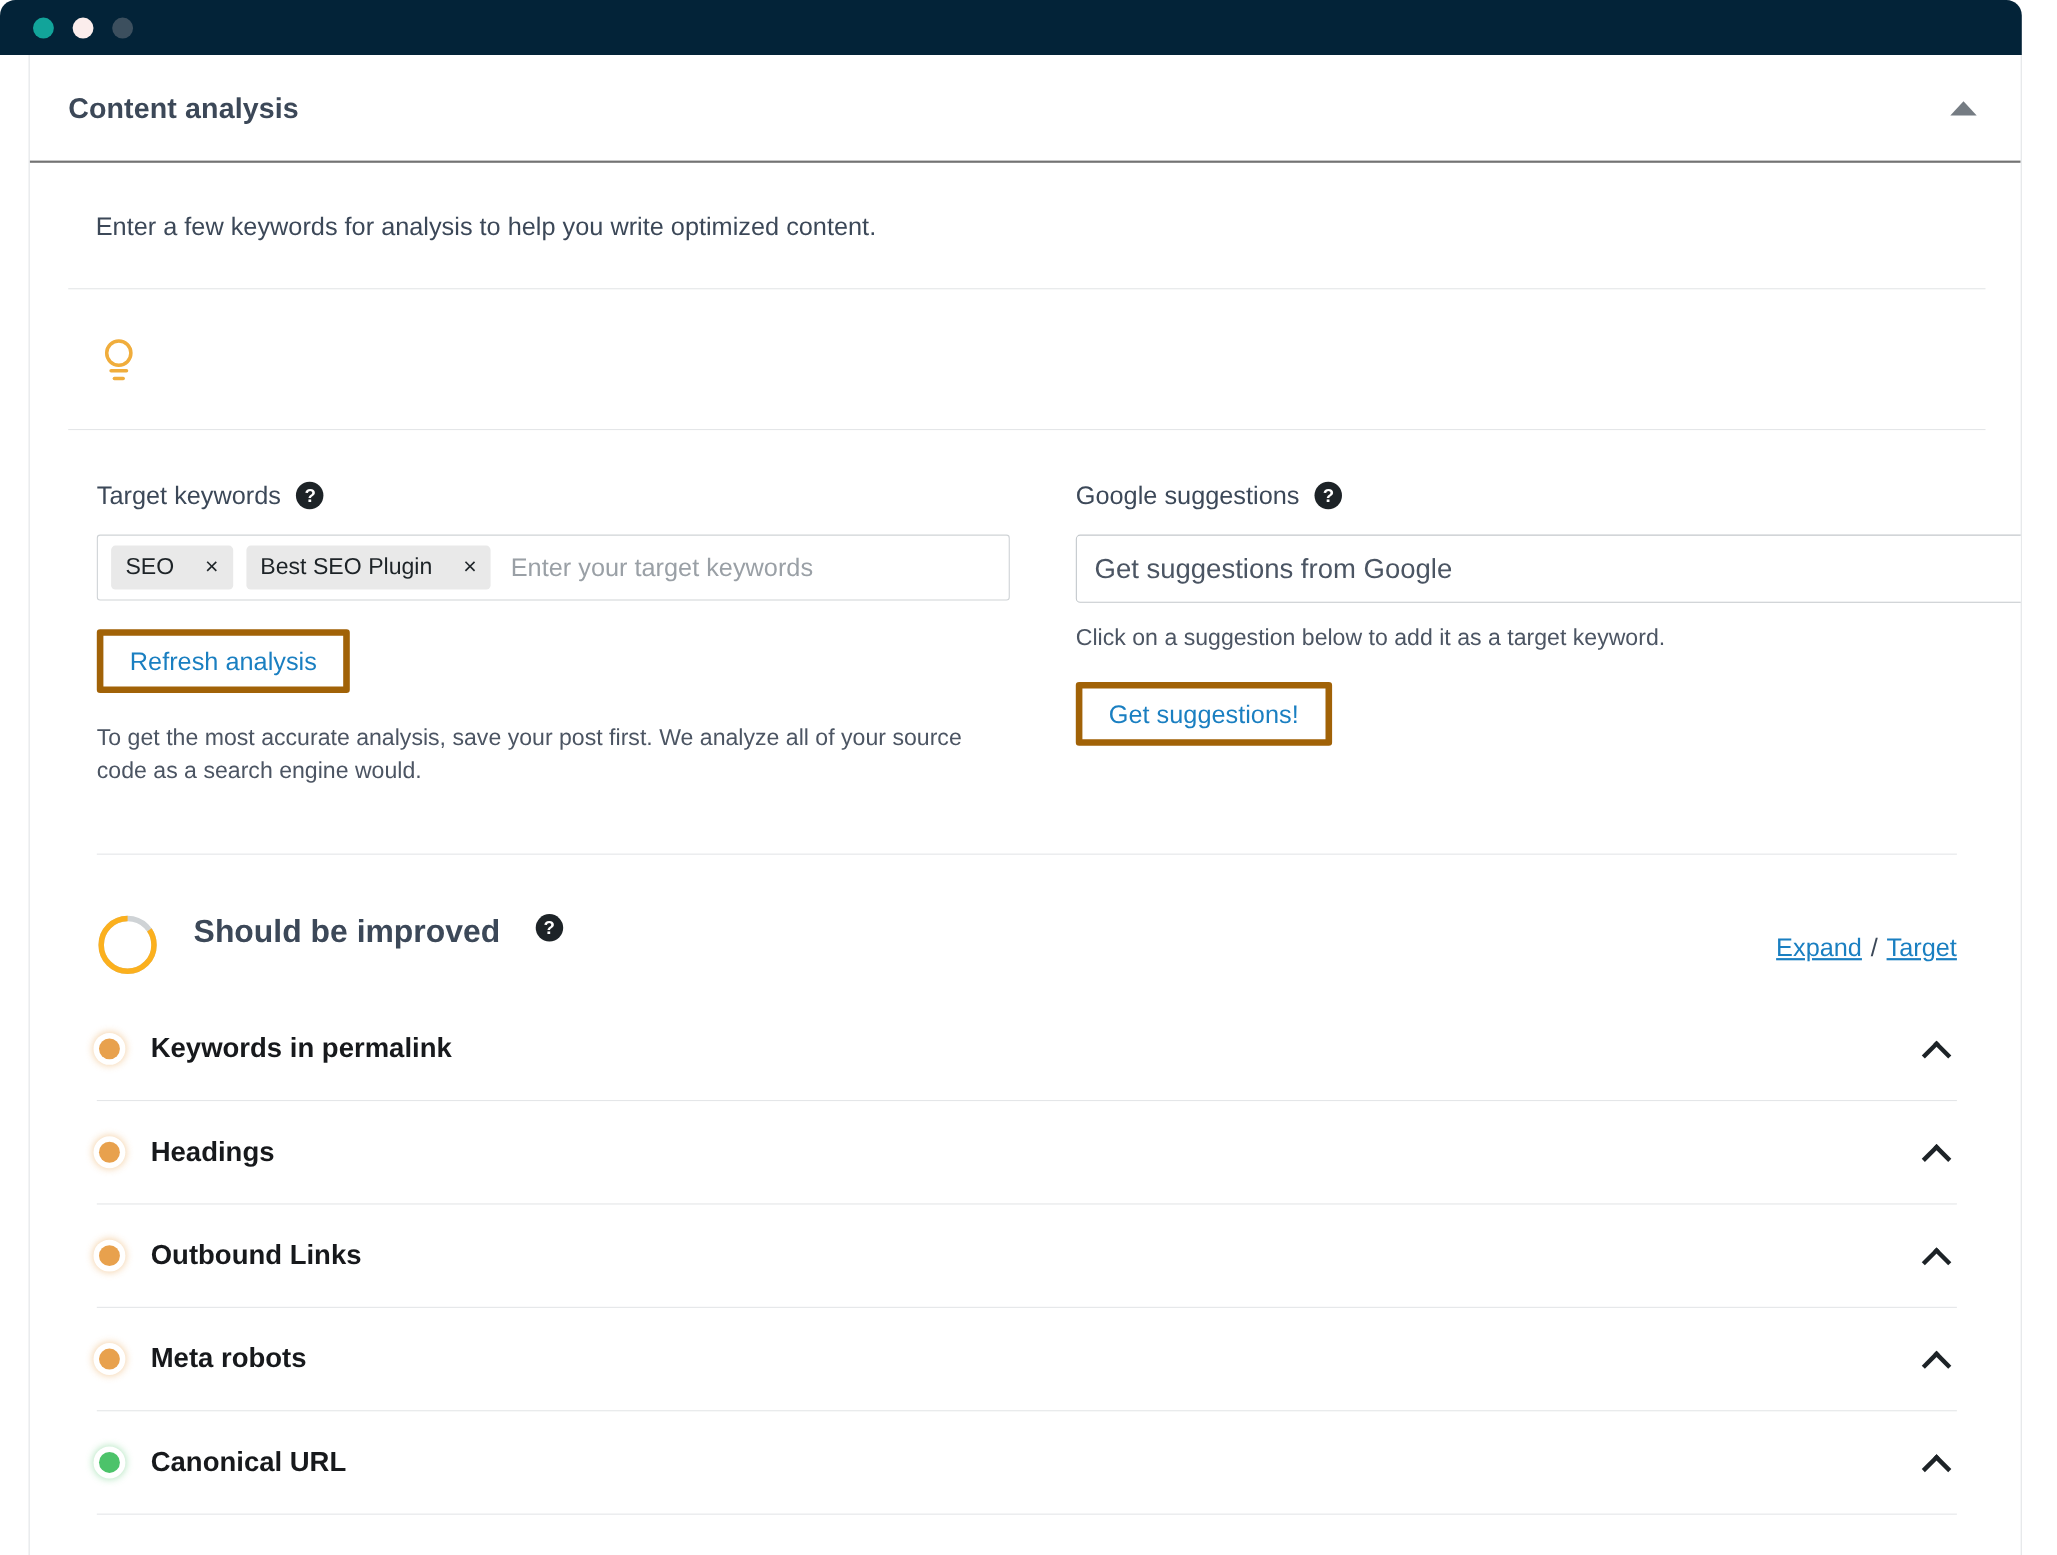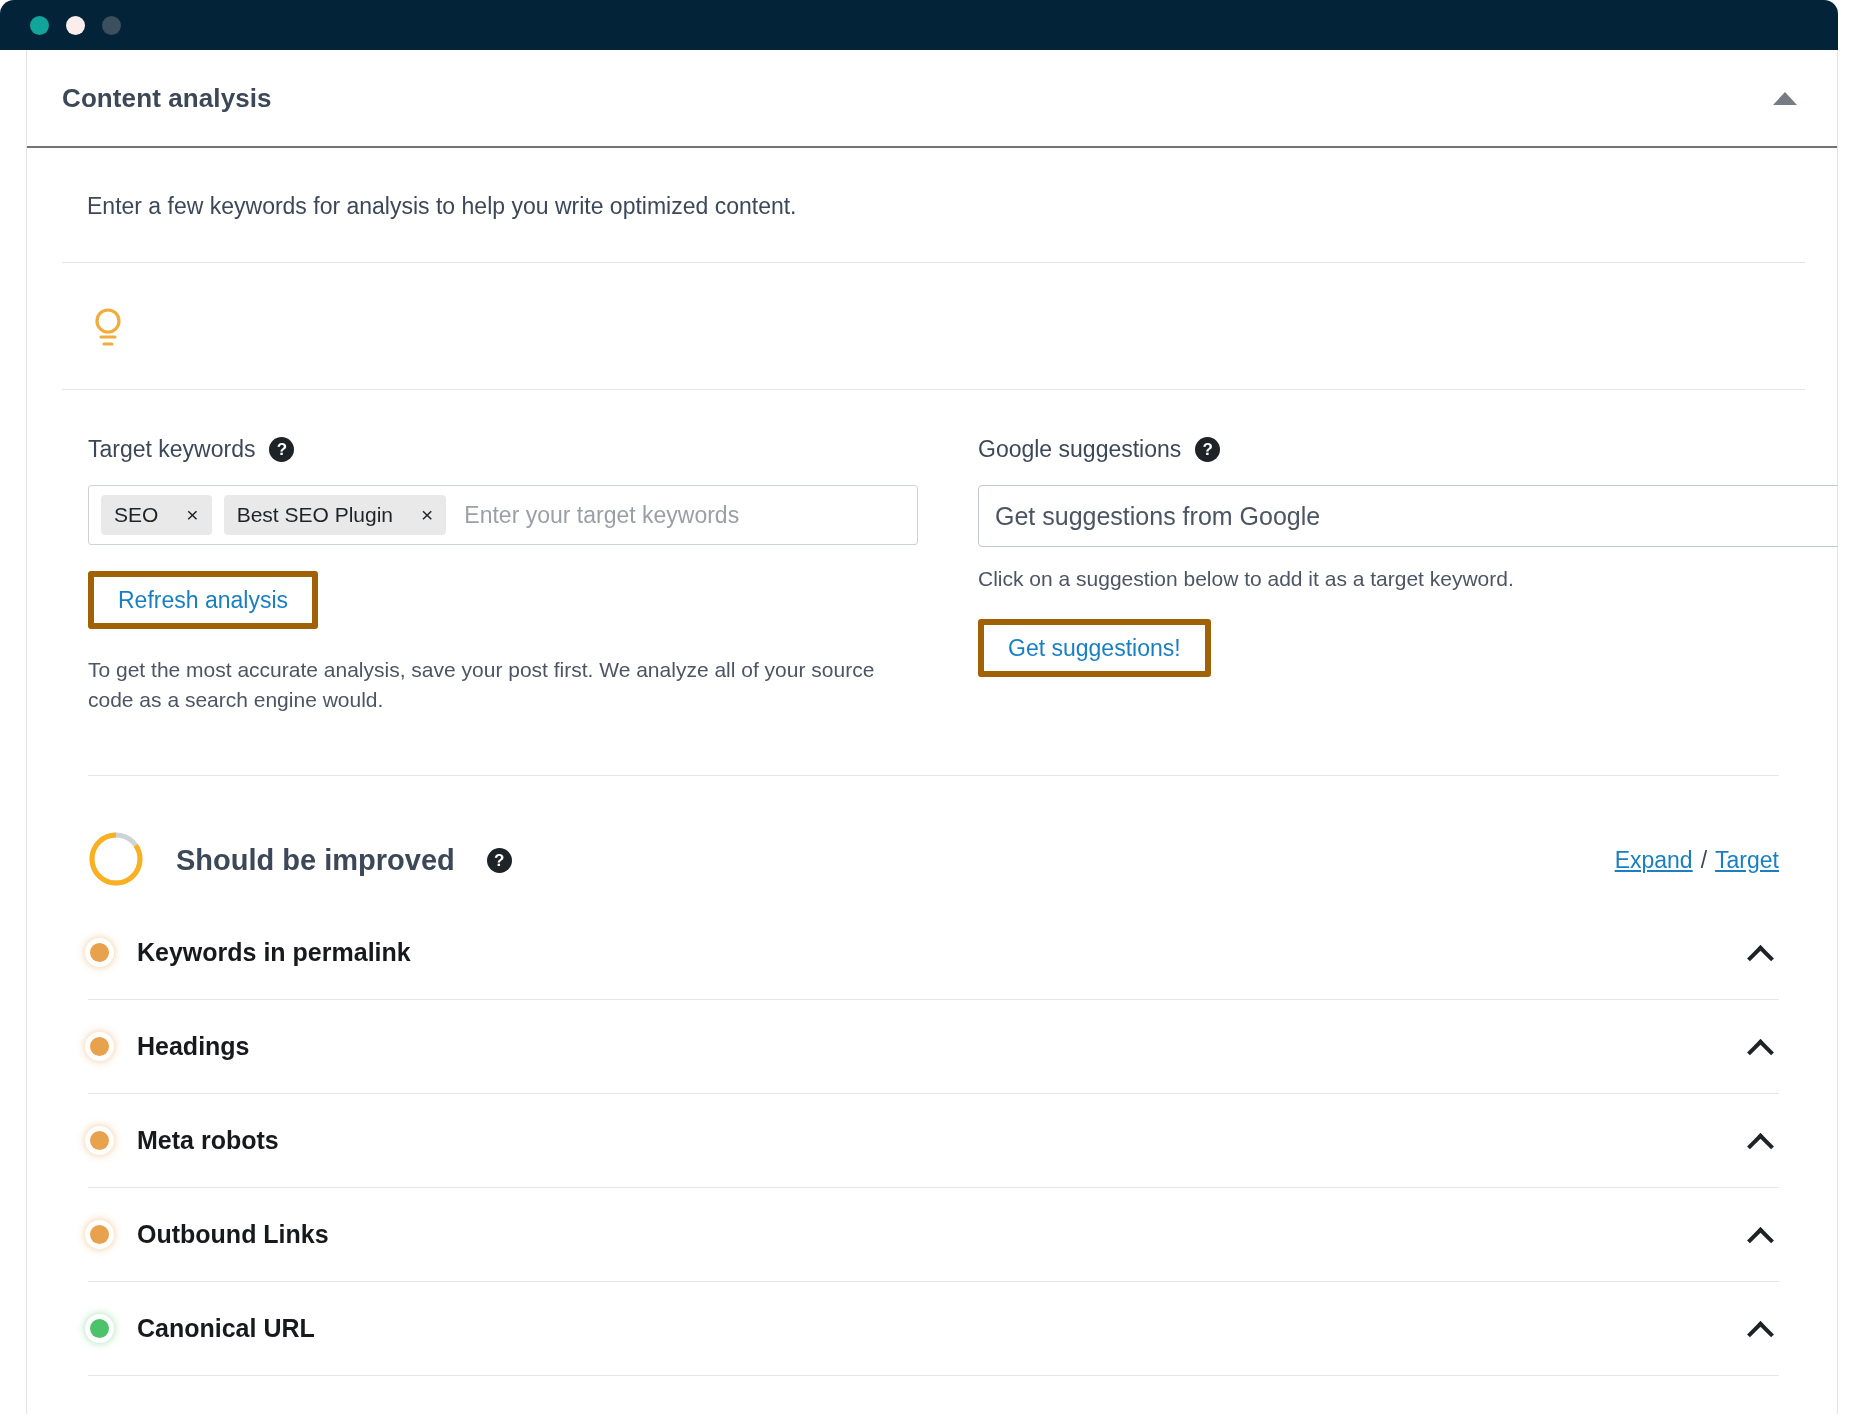--- a/index.html
+++ b/index.html
@@ -208,21 +208,21 @@
 
   
   .status-row {
     display: flex;
     align-items: center;
     justify-content: space-between;
     padding: 0 26px;
     margin-top: 40px;
     height: 90px;
   }
-  .status-left { display: flex; align-items: center; gap: 32px; }
+  .status-left { display: flex; gap: 32px; }
   .status-label {
     font-size: 29px;
     font-weight: bold;
     color: #3c4858;
   }
   .status-links {
     font-size: 23px;
     color: #3c4858;
   }
   .status-links a {
@@ -384,29 +384,29 @@
           <div class="check-left">
             <span class="bullet bullet-orange"></span>
             <span class="check-label">Headings</span>
           </div>
           <span class="chevron"></span>
         </div>
 
         <div class="check-row">
           <div class="check-left">
             <span class="bullet bullet-orange"></span>
-            <span class="check-label">Meta robots</span>
+            <span class="check-label">Outbound Links</span>
           </div>
           <span class="chevron"></span>
         </div>
 
         <div class="check-row">
           <div class="check-left">
             <span class="bullet bullet-orange"></span>
-            <span class="check-label">Outbound Links</span>
+            <span class="check-label">Meta robots</span>
           </div>
           <span class="chevron"></span>
         </div>
 
         <div class="check-row">
           <div class="check-left">
             <span class="bullet bullet-green"></span>
             <span class="check-label">Canonical URL</span>
           </div>
           <span class="chevron"></span>

